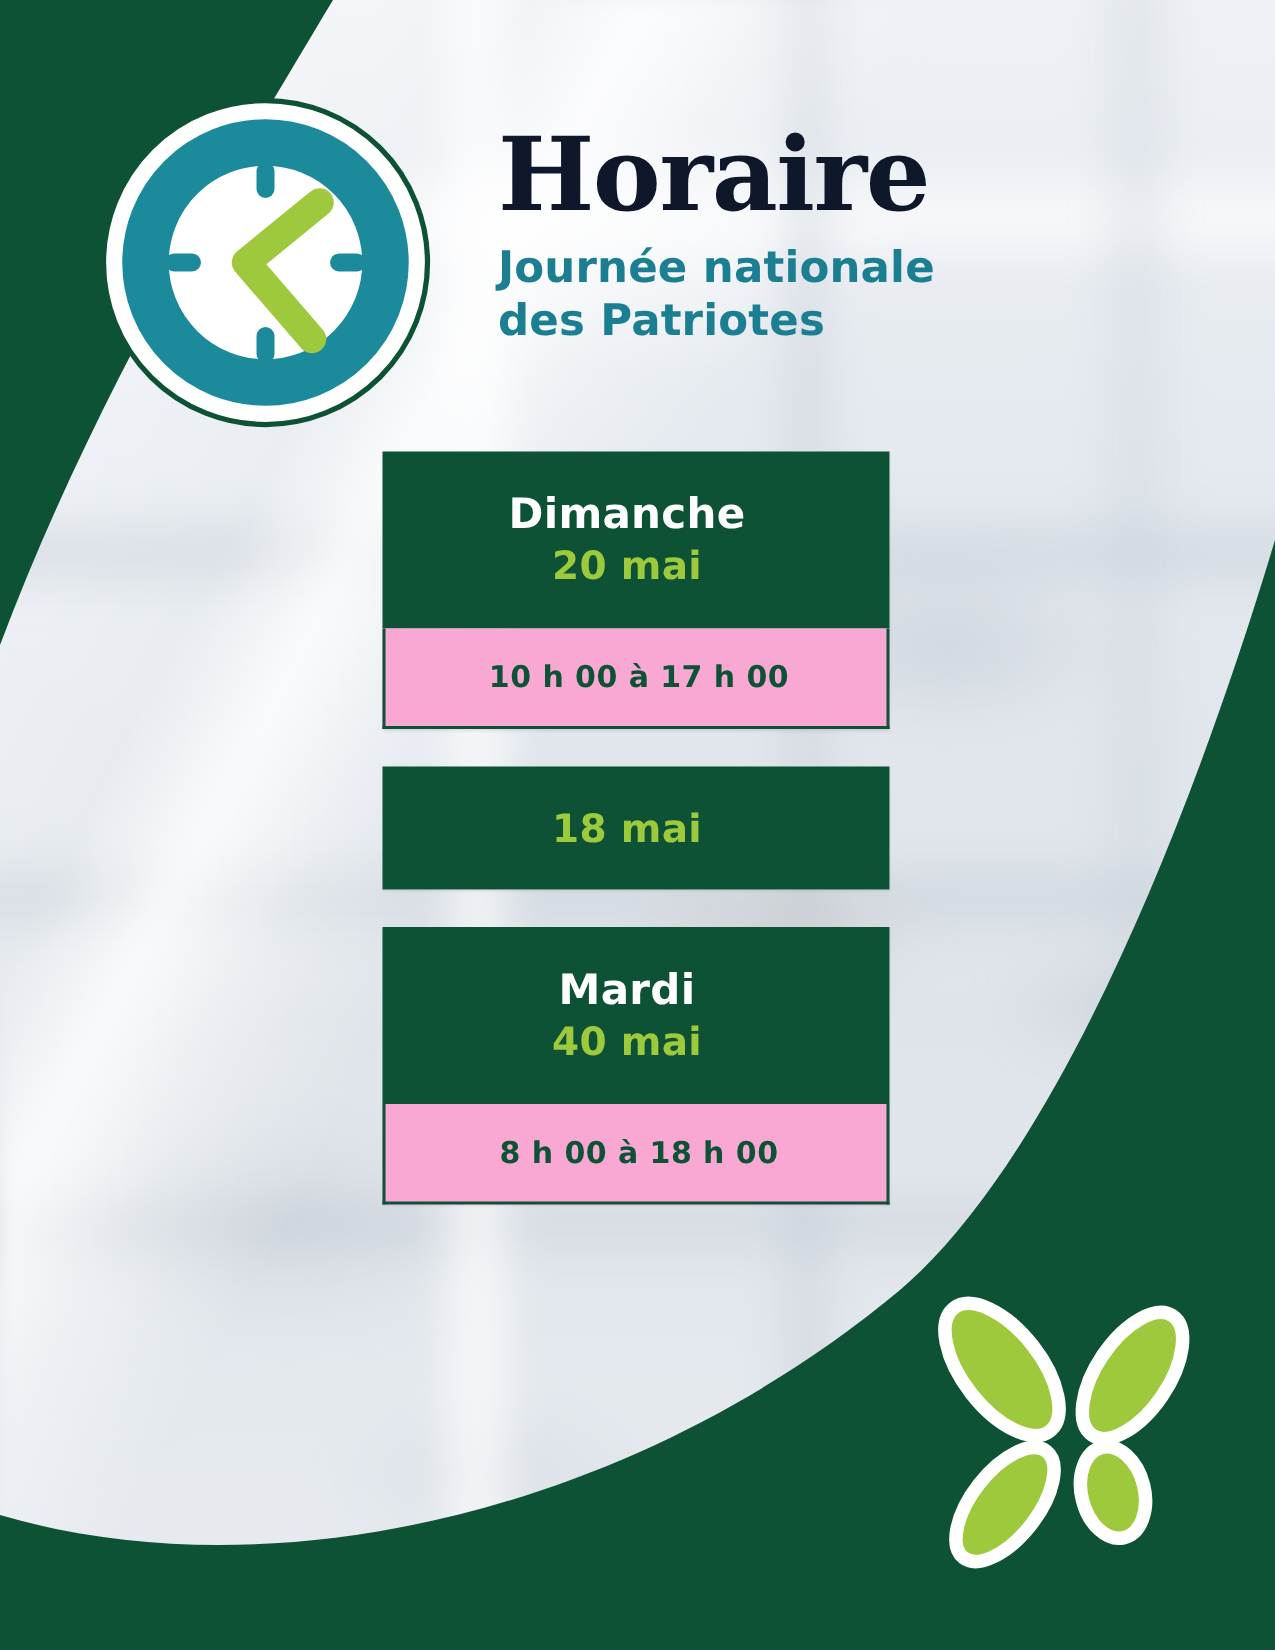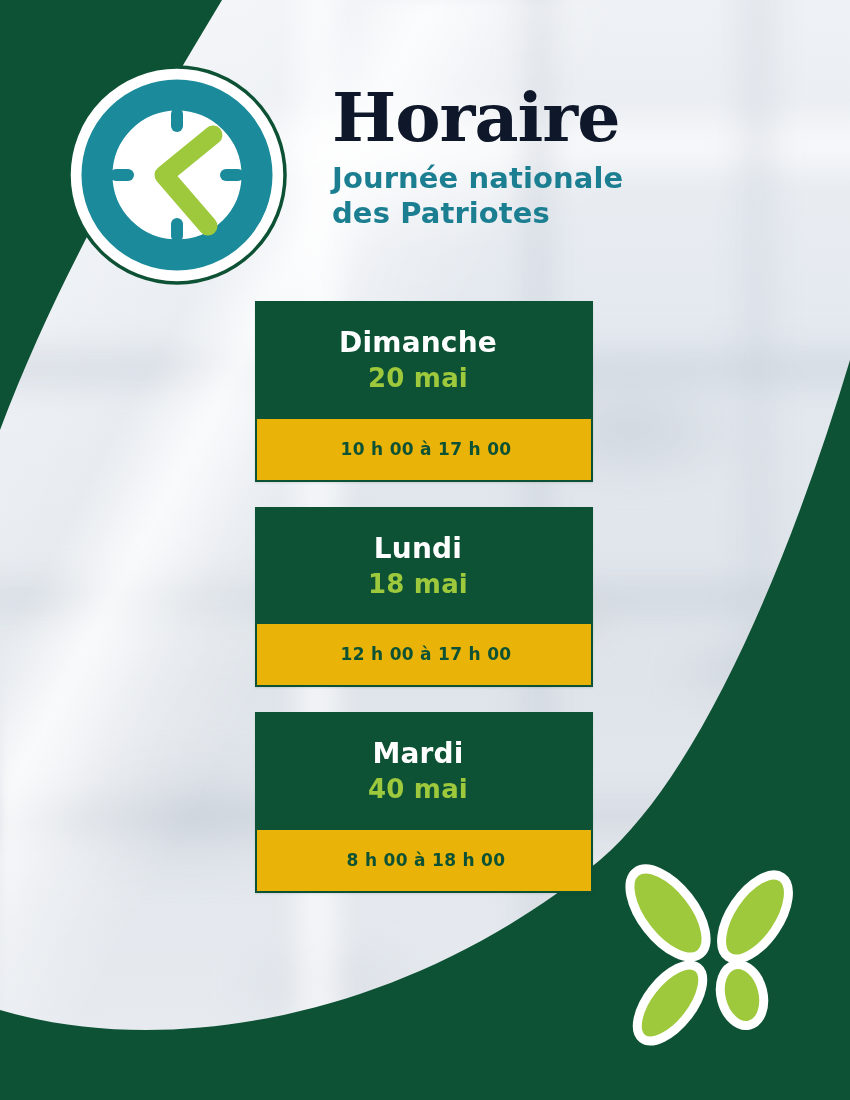--- a/index.html
+++ b/index.html
@@ -130,28 +130,28 @@
   .card-date {
     font-family: "DejaVu Sans", sans-serif;
     font-weight: 700;
     font-size: 26px;
     color: #9ec93c;
     line-height: 1.25;
     margin-top: 2px;
     letter-spacing: 0.2px;
   }
   .card-hours {
-    background: #eab308;
+    background: #f9a8d4;
     border: 2px solid #0d5234;
     border-top: none;
     text-align: center;
     padding: 20px 4px 21px 8px;
     font-family: "DejaVu Sans", sans-serif;
     font-weight: 700;
-    font-size: 17px;
+    font-size: 20px;
     color: #0d5234;
     letter-spacing: 0.3px;
   }
 
   
   .butterfly {
     position: absolute;
     left: 612px;
     top: 855px;
     width: 215px;
@@ -209,24 +209,22 @@
     <div class="card">
       <div class="card-head">
         <div class="card-day">Dimanche</div>
         <div class="card-date">20 mai</div>
       </div>
       <div class="card-hours">10 h 00 à 17 h 00</div>
     </div>
 
     <div class="card">
       <div class="card-head">
-        <div class="card-day">Lundi</div>
         <div class="card-date">18 mai</div>
       </div>
-      <div class="card-hours">12 h 00 à 17 h 00</div>
     </div>
 
     <div class="card">
       <div class="card-head">
         <div class="card-day">Mardi</div>
         <div class="card-date">40 mai</div>
       </div>
       <div class="card-hours">8 h 00 à 18 h 00</div>
     </div>
 

